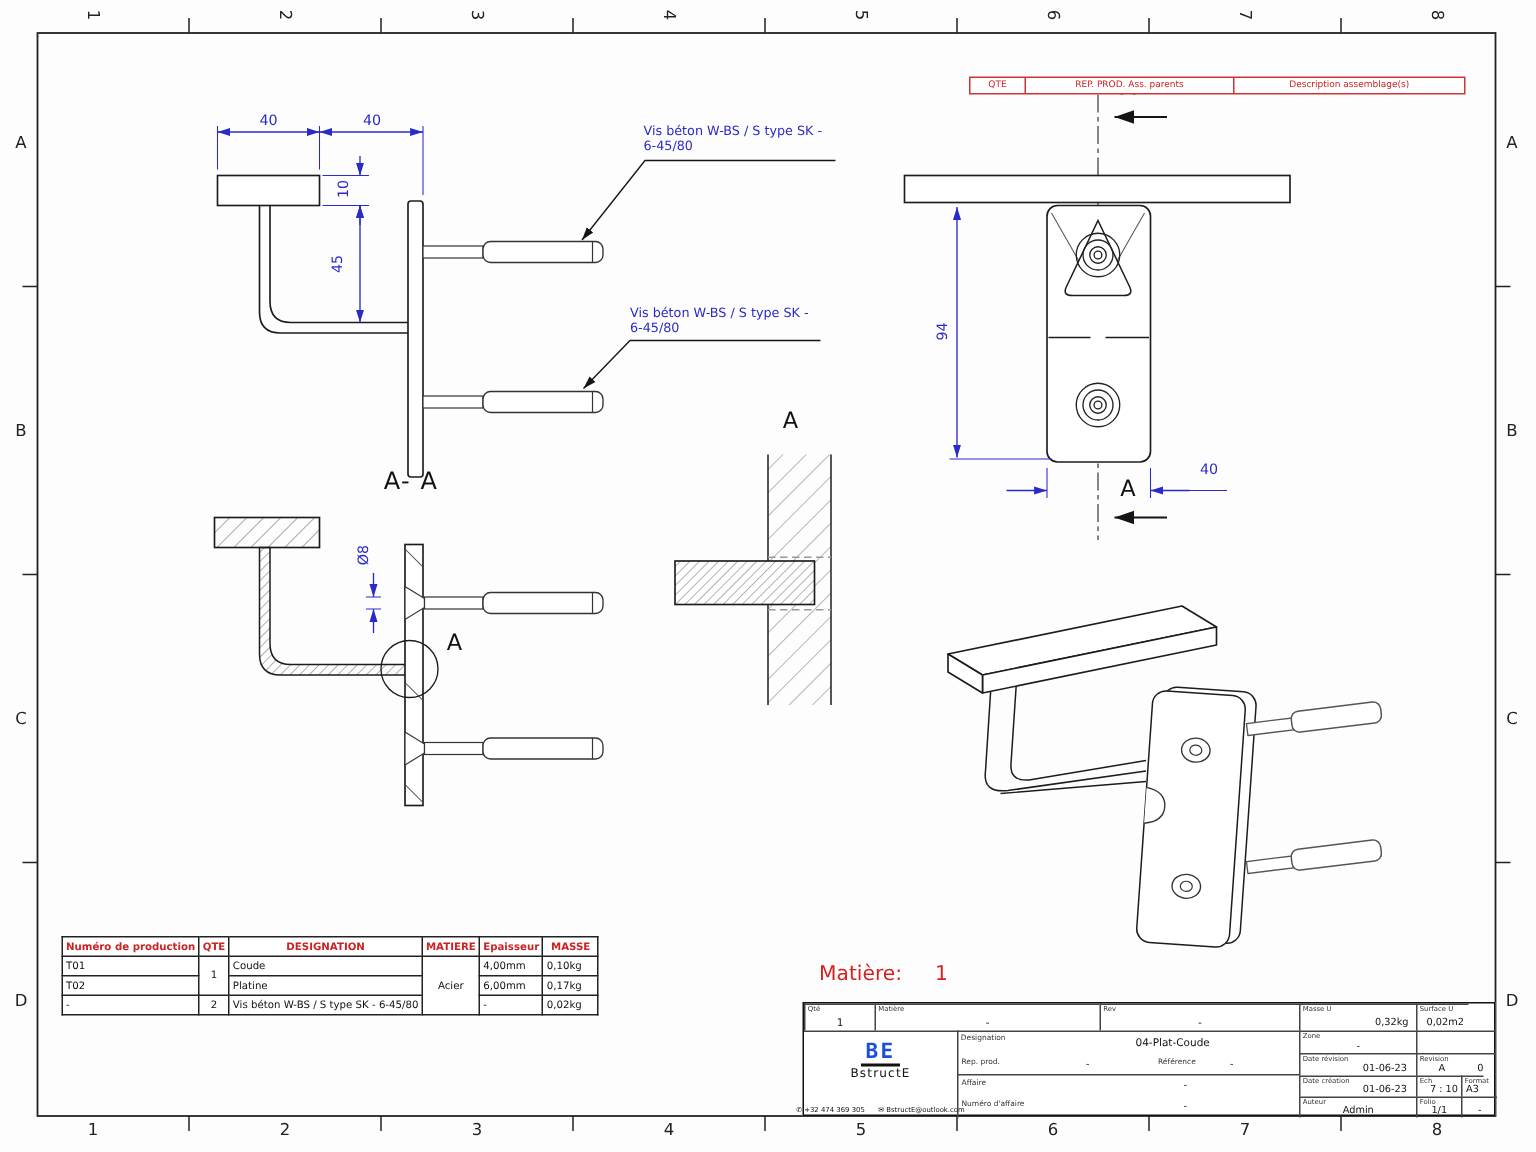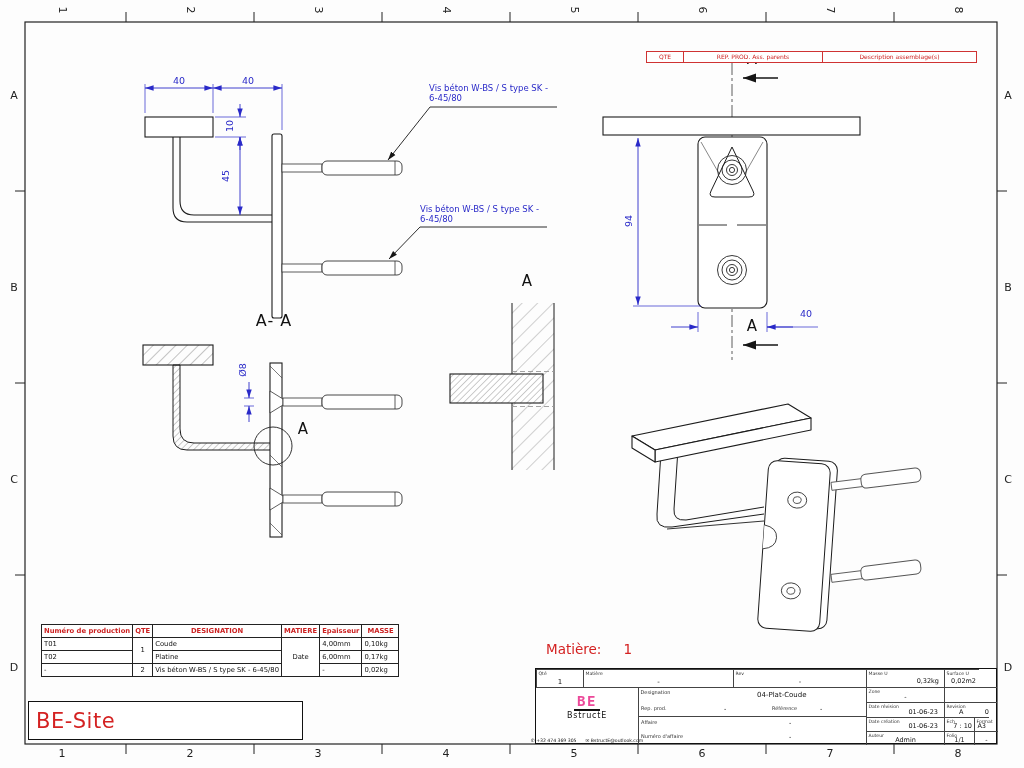--- a/index.html
+++ b/index.html
@@ -32,21 +32,21 @@
   
   .tb{position:absolute;left:535px;top:668px;width:462px;height:76px;border:1.2px solid #111;
       box-sizing:border-box;background:#fff;}
   .tb .cell{position:absolute;box-sizing:border-box;border-left:0.8px solid #444;border-top:0.8px solid #444;}
   .cl{position:absolute;left:1.5px;top:0.5px;font-size:4.6px;color:#333;white-space:nowrap;}
   .cl2{position:absolute;font-size:5px;color:#333;white-space:nowrap;}
   .cv{position:absolute;font-size:6.5px;color:#111;white-space:nowrap;}
   .cvc{position:absolute;left:0;right:0;bottom:1px;text-align:center;font-size:7px;color:#111;}
   .logo{position:absolute;left:0;top:18px;width:102px;height:58px;border-top:0.8px solid #444;
         box-sizing:border-box;text-align:center;}
-  .bemark{display:inline-block;margin-top:5px;font-size:14px;font-weight:bold;letter-spacing:1.5px;color:#ec4899;
+  .bemark{display:inline-block;margin-top:5px;font-size:14px;font-weight:bold;letter-spacing:1.5px;color:#1d4ed8;
           border-bottom:2.2px solid #111;padding:0 3px;font-family:"DejaVu Sans Mono",monospace;}
   .besub{font-size:8px;color:#111;letter-spacing:0.8px;}
   .contact{position:absolute;bottom:2.5px;left:0;right:0;display:flex;justify-content:center;gap:9px;
            font-size:4.6px;color:#111;white-space:nowrap;}
 </style>
 </head>
 <body>
 
 <div class="sheet">
 
@@ -259,21 +259,21 @@
       <td class="h">QTE</td>
       <td class="h">DESIGNATION</td>
       <td class="h">MATIERE</td>
       <td class="h">Epaisseur</td>
       <td class="h">MASSE</td>
     </tr>
     <tr>
       <td>T01</td>
       <td class="c" rowspan="2">1</td>
       <td>Coude</td>
-      <td class="c" rowspan="3">Date</td>
+      <td class="c" rowspan="3">Acier</td>
       <td>4,00mm</td>
       <td>0,10kg</td>
     </tr>
     <tr>
       <td>T02</td>
       <td>Platine</td>
       <td>6,00mm</td>
       <td>0,17kg</td>
     </tr>
     <tr>
@@ -284,23 +284,20 @@
       <td>0,02kg</td>
     </tr>
   </tbody>
     </table>
 
   <div class="qty">
     <span>Matière:</span>
     <span>1</span>
   </div>
 
-  <div class="site">
-    <span>BE-Site</span>
-  </div>
 
   <div class="tb">
 
     <div class="cell" style="left:0;top:0;width:47px;height:18px">
       <span class="cl">Qté</span>
       <span class="cvc">1</span>
     </div>
     <div class="cell" style="left:47px;top:0;width:150px;height:18px">
       <span class="cl">Matière</span>
       <span class="cvc">-</span>

